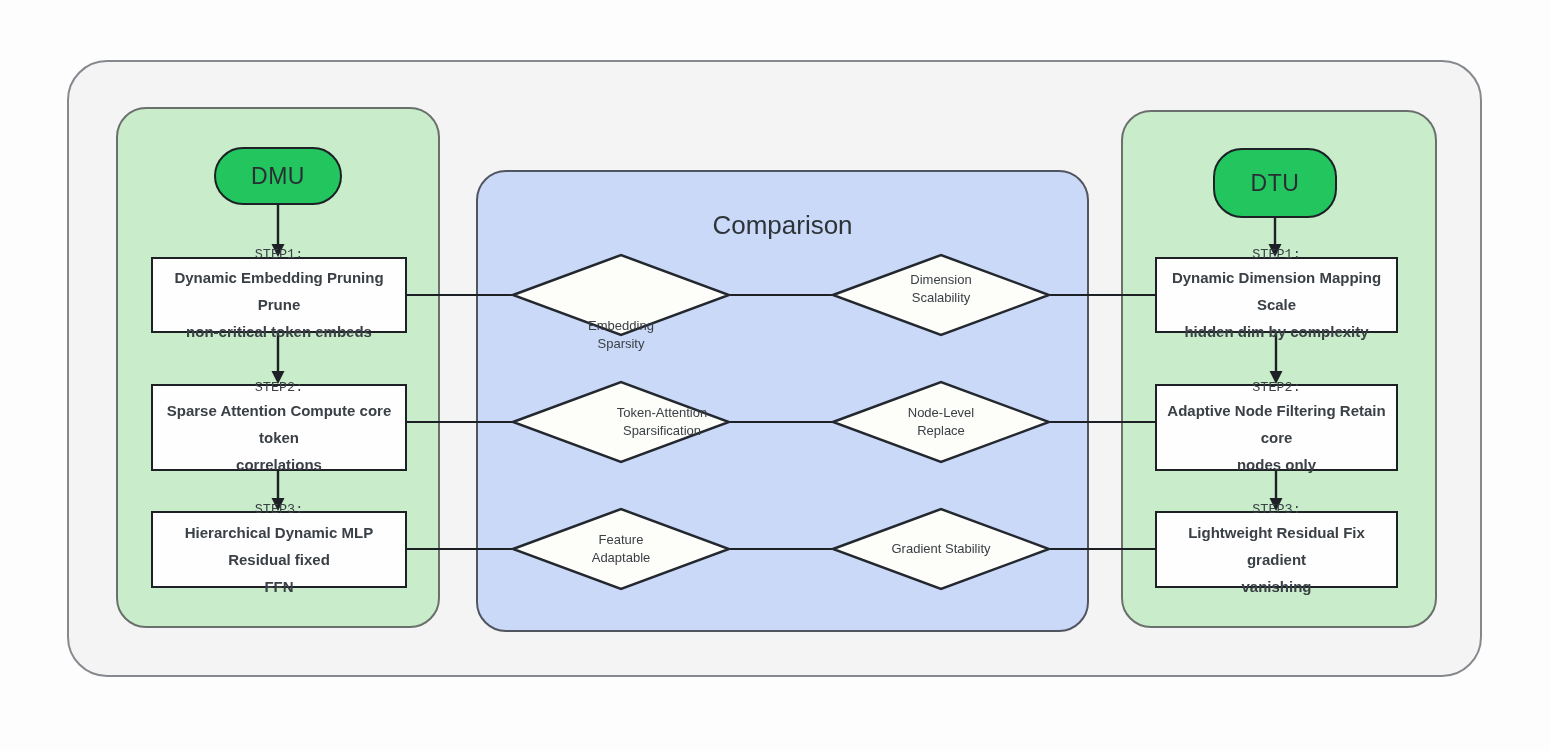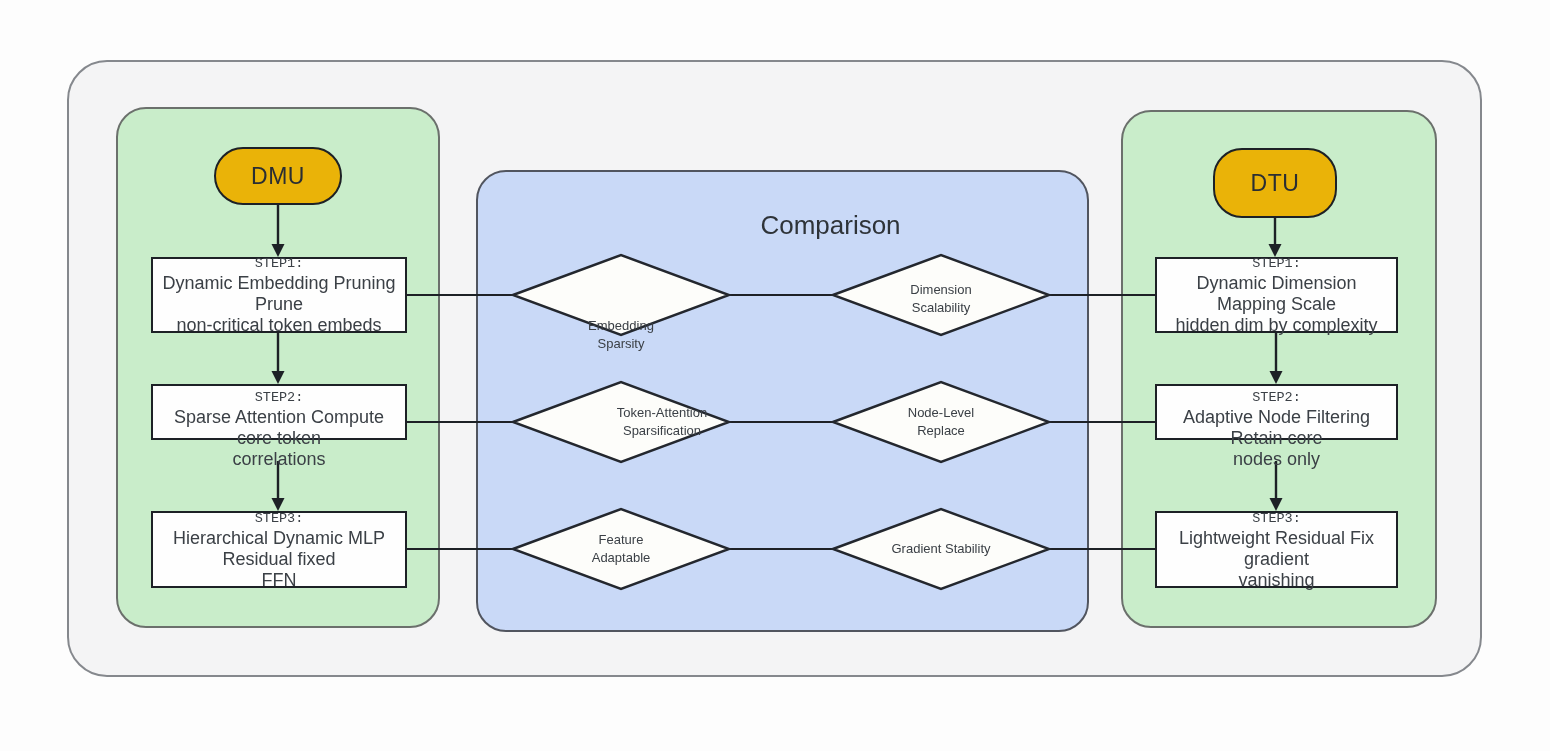--- a/index.html
+++ b/index.html
@@ -11,46 +11,46 @@
     position:absolute;left:67px;top:60px;width:1415px;height:617px;
     background:#f4f4f5;border:2px solid #85888d;border-radius:40px;
     box-sizing:border-box;z-index:1;
   }
   .panel{position:absolute;border-radius:30px;box-sizing:border-box;z-index:2;}
   .panel-green-left{left:116px;top:107px;width:324px;height:521px;background:#c9edca;border:2px solid #6b706c;}
   .panel-blue{left:476px;top:170px;width:613px;height:462px;background:#c9d9f7;border:2px solid #51555f;}
   .panel-green-right{left:1121px;top:110px;width:316px;height:518px;background:#c9edca;border:2px solid #6b706c;}
   .connector-layer{position:absolute;left:0;top:0;z-index:3;}
   .pill{
-    position:absolute;background:#eab308;border:2.5px solid #1d2126;border-radius:29px;
+    position:absolute;background:#22c55e;border:2.5px solid #1d2126;border-radius:29px;
     display:flex;align-items:center;justify-content:center;
     font-size:23px;color:#2a2e33;letter-spacing:0.5px;box-sizing:border-box;z-index:4;
   }
   .pill-dmu{left:214px;top:147px;width:128px;height:58px;}
   .pill-dtu{left:1213px;top:148px;width:124px;height:70px;}
   .step-box{
     position:absolute;background:#fefefe;border:2.2px solid #1d2126;box-sizing:border-box;
     display:flex;flex-direction:column;align-items:center;justify-content:center;
     text-align:center;z-index:4;padding:2px 5px;
   }
   .step-box .step-title{font-size:13.5px;line-height:19px;color:#3b4046;font-family:Liberation Mono, monospace;}
-  .step-box .step-desc{font-size:18px;line-height:21px;color:#3b4046;white-space:pre-line;}
+  .step-box .step-desc{font-size:15px;line-height:27px;color:#3b4046;white-space:pre-line;font-weight:bold;}
   .col-left{left:151px;width:256px;}
   .col-right{left:1155px;width:243px;}
   .row-1{top:257px;height:76px;}
-  .row-2{top:384px;height:56px;justify-content:space-between;}
+  .row-2{top:384px;height:87px;}
   .row-3{top:511px;height:77px;}
   .diamond-label{
     position:absolute;transform:translate(-50%,-50%);
     font-size:13px;line-height:18px;color:#3b4046;text-align:center;
     white-space:pre-line;z-index:5;
   }
   .comparison-title{
     position:absolute;left:476px;top:210px;width:613px;text-align:center;
-    font-size:26px;color:#2e3338;z-index:5;padding-left:48px;
+    font-size:26px;color:#2e3338;z-index:5;
   }
 </style>
 </head>
 <body>
 
 <div class="stage">
 
   <div class="outer-frame"></div>
 
   <div class="panel panel-green-left"></div>
@@ -142,21 +142,21 @@
 nodes only</div>
   </div>
   <div class="step-box col-right row-3">
     <div class="step-title">STEP3:</div>
     <div class="step-desc">Lightweight Residual Fix gradient
 vanishing</div>
   </div>
 
   <div class="diamond-label" style="left:621px;top:295px;margin-top:40px;">Embedding
 Sparsity</div>
-  <div class="diamond-label" style="left:941px;top:299px;">Dimension
+  <div class="diamond-label" style="left:941px;top:289px;">Dimension
 Scalability</div>
   <div class="diamond-label" style="left:621px;top:422px;margin-left:41px;">Token-Attention
 Sparsification</div>
   <div class="diamond-label" style="left:941px;top:422px;">Node-Level
 Replace</div>
   <div class="diamond-label" style="left:621px;top:549px;">Feature
 Adaptable</div>
   <div class="diamond-label" style="left:941px;top:549px;">Gradient Stability</div>
 
 </div>

